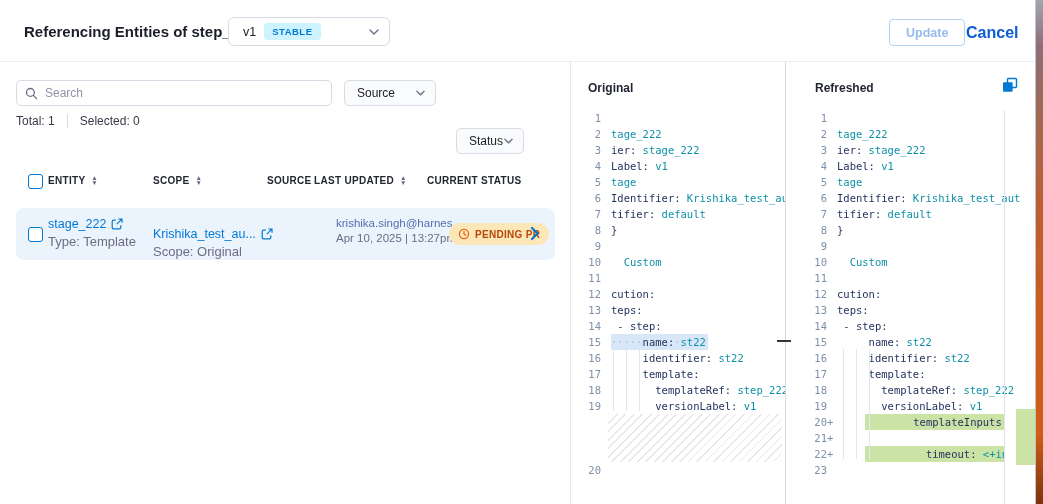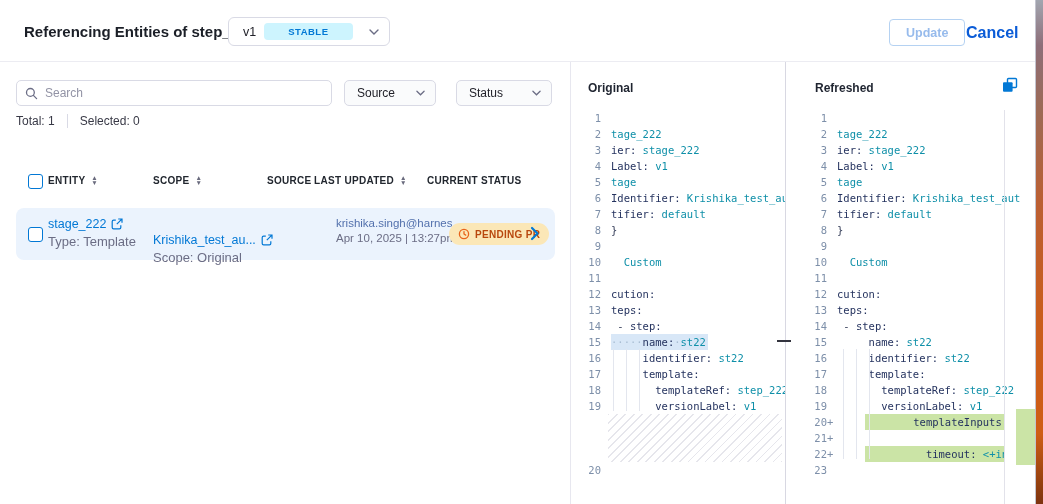--- a/index.html
+++ b/index.html
@@ -4,44 +4,44 @@
 <style>
   * { margin:0; padding:0; box-sizing:border-box; }
   html,body { width:1043px; height:504px; }
   body { font-family:"Liberation Sans", sans-serif; background:#fff; position:relative; overflow:hidden; color:#22272f; }
 
   
   .topbar { position:absolute; left:0; top:0; width:1036px; height:62px; background:#fff; border-bottom:1px solid #ececf2; }
   .title { position:absolute; left:24px; top:23px; font-size:15px; font-weight:bold; color:#1b1f27; }
   .version-select { position:absolute; left:228px; top:17px; width:162px; height:29px; border:1px solid #d9dae5; border-radius:6px; background:#fff; display:flex; align-items:center; padding:0 10px 0 14px; cursor:pointer; }
   .version-select .vlabel { font-size:12.5px; color:#22222a; margin-right:8px; }
-  .badge-stable { background:var(--stable-bg,#cdf4fe); color:var(--accent,#0278d5); font-size:9.5px; font-weight:bold; letter-spacing:.5px; padding:3px 24px; border-radius:4px; }
+  .badge-stable { background:var(--stable-bg,#cdf4fe); color:var(--accent,#0278d5); font-size:9.5px; font-weight:bold; letter-spacing:.5px; padding:3px 8px; border-radius:4px; }
   .version-select .chev { margin-left:auto; }
   .btn-update { position:absolute; left:889px; top:19px; height:27px; padding:0 16px; background:#fff; border:1px solid #b5d2f2; border-radius:4px; color:#97bbec; font-size:12.5px; font-weight:bold; cursor:default; }
   .btn-cancel { position:absolute; left:966px; top:24px; font-size:16px; font-weight:bold; color:var(--cancel,#0b5cd7); cursor:pointer; background:none; border:none; }
 
   
   .left-pane { position:absolute; left:0; top:62px; width:571px; height:442px; background:#fff; border-right:1px solid #e7e7ef; }
   .search-box { position:absolute; left:16px; top:18px; width:316px; height:26px; border:1px solid #d9dae5; border-radius:5px; display:flex; align-items:center; padding:0 8px; background:#fff; }
   .search-box input { border:none; outline:none; font-size:12px; color:#a16207; width:100%; margin-left:7px; font-family:inherit; }
   .search-box input::placeholder { color:#9293a5; }
   .dd { position:absolute; top:18px; height:26px; border:1px solid #d9dae5; border-radius:5px; background:#fafbfc; display:flex; align-items:center; justify-content:space-between; padding:0 10px 0 12px; font-size:12px; color:#22222a; cursor:pointer; }
   .dd-source { left:344px; width:92px; }
-  .dd-status { left:456px; width:96px; }
+  .dd-status { left:456px; width:68px;margin-top:48px; }
   .counts { position:absolute; left:16px; top:52px; display:flex; align-items:flex-start; font-size:12px; color:#383946; }
   .counts .sep { width:1px; height:14px; background:#d9dae5; margin:0 12px; }
 
   .thead { position:absolute; left:0; top:110px; width:571px; height:26px; }
   .th { position:absolute; font-size:10px; font-weight:bold; letter-spacing:.3px; color:#22272f; display:flex; align-items:center; gap:6px; }
   .sort { display:inline-flex; flex-direction:column; line-height:4.5px; font-size:6.5px; color:#696a7d; }
   .checkbox { width:15px; height:15px; border:1.5px solid var(--accent,#0278d5); border-radius:3px; background:#fff; cursor:pointer; }
 
   .trow { position:absolute; left:16px; top:146px; width:539px; height:52px; background:var(--row-bg,#ebf3fd); border-radius:8px; }
   .cell-entity { position:absolute; left:32px; top:9px; }
-  .cell-scope  { position:absolute; left:137px; top:25px; }
+  .cell-scope  { position:absolute; left:137px; top:19px; }
   .link-line { display:flex; align-items:center; gap:5px; font-size:12.5px; color:var(--accent,#0278d5); cursor:pointer; }
   .sub { font-size:13px; color:#6b6d85; margin-top:3px; }
   .pill-source { position:absolute; left:239px; top:14px; height:24px; background:#f3f3fa; border-radius:4px; display:flex; align-items:center; gap:5px; padding:0 9px; font-size:11px; font-weight:bold; color:#383946; }
   .cell-updated { position:absolute; left:320px; top:9px; width:126px; }
   .updated-by { font-size:11.5px; color:#5371ad; white-space:nowrap; overflow:hidden; }
   .updated-at { font-size:11.5px; color:#6b6d85; margin-top:3px; white-space:nowrap; }
   .pill-status { position:absolute; left:433px; top:15px; height:22px; background:var(--pending-bg,#fbe7b7); border-radius:11px; display:flex; align-items:center; gap:5px; padding:0 9px; font-size:10px; font-weight:bold; letter-spacing:.3px; color:var(--pending-text,#b8470d); }
   .row-chevron { position:absolute; left:514px; top:18px; cursor:pointer; }
 
   

